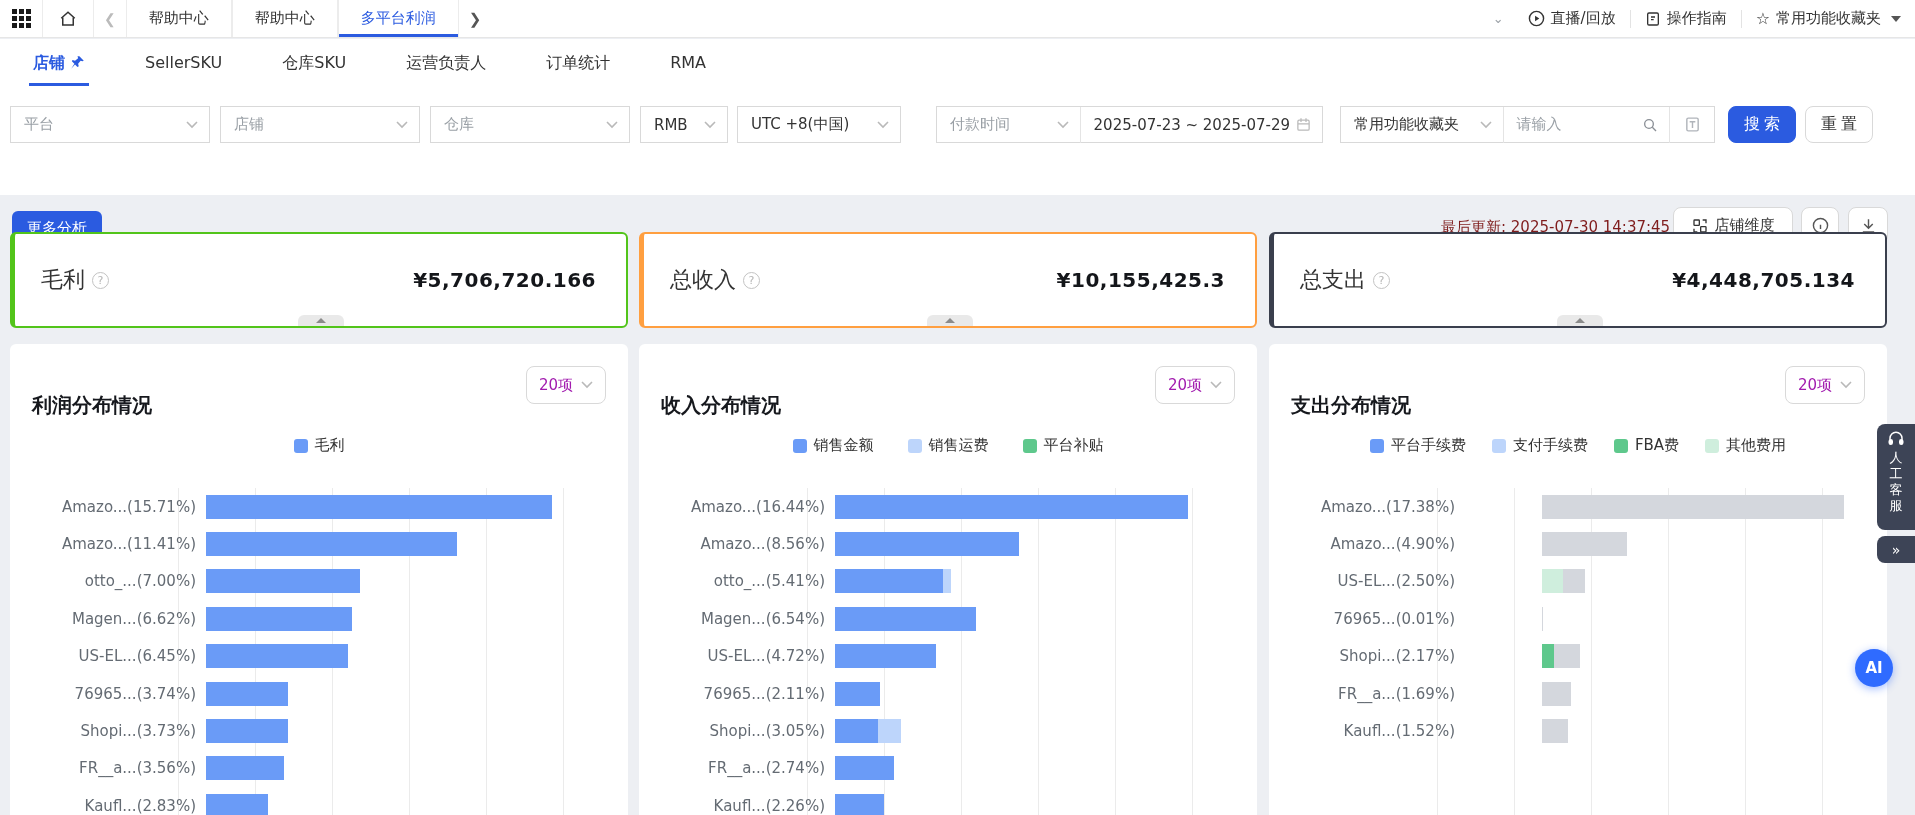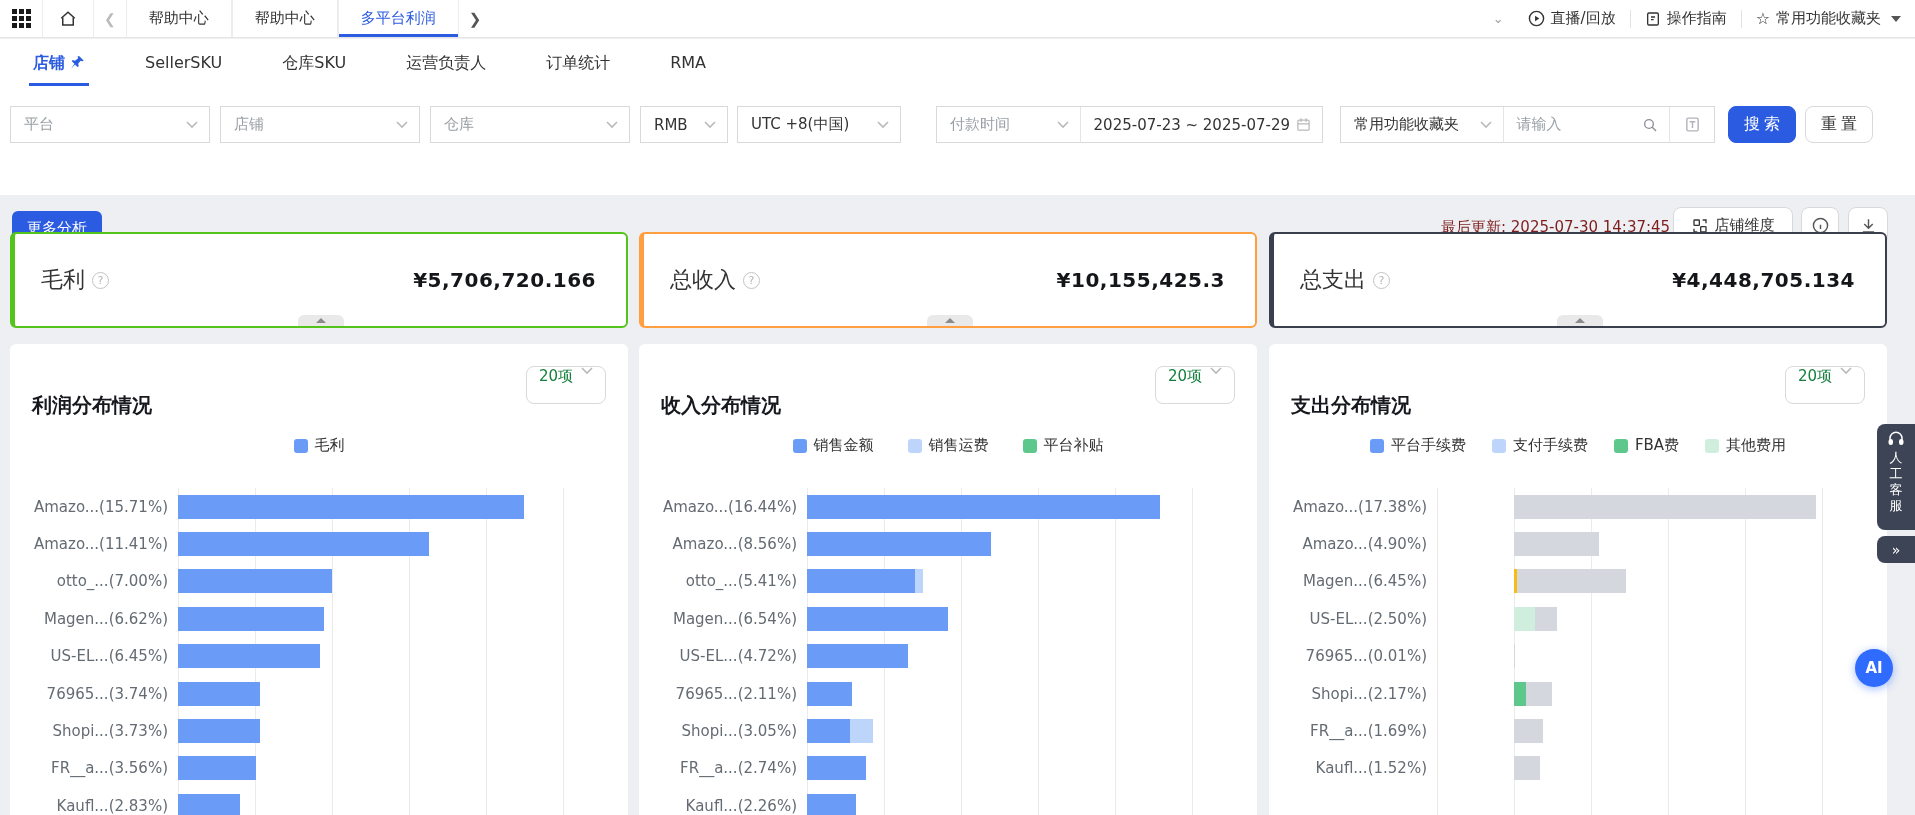--- a/index.html
+++ b/index.html
@@ -50,28 +50,28 @@
   .card { position:absolute; top:232px; width:618px; height:96px; background:#fff; border-radius:6px; display:flex; align-items:center; justify-content:space-between; padding:0 30px 0 26px; }
   .card .ctitle { font-size:22px; color:#333; display:flex; align-items:center; gap:7px; }
   .card .cvalue { font-size:20px; font-weight:bold; color:#14161a; letter-spacing:.5px; }
   .qmark { width:17px; height:17px; border:1px solid #c3c3c3; border-radius:50%; color:#b5b5b5; font-size:11px; line-height:15px; text-align:center; display:inline-block; }
   .cardtab { position:absolute; bottom:0; left:50%; transform:translateX(-50%); width:46px; height:11px; background:#e9e9e9; border-radius:6px 6px 0 0; display:flex; align-items:center; justify-content:center; cursor:pointer; }
   .cardtab i { width:0; height:0; border-left:5px solid transparent; border-right:5px solid transparent; border-bottom:5px solid #8b8b8b; }
 
   
   .panel { position:absolute; top:344px; width:618px; height:560px; background:#fff; border-radius:6px; }
   .ptitle { position:absolute; left:22px; top:26px; font-size:20px; font-weight:bold; color:#16181d;margin-top:22px; }
-  .psel { position:absolute; right:22px; top:22px; width:80px; height:38px; border:1px solid #d9d9d9; border-radius:8px; background:#fff; display:flex; justify-content:center; gap:8px; font-size:15px; color:#15803d; cursor:pointer; }
+  .psel { position:absolute; right:22px; top:22px; width:80px; height:38px; border:1px solid #d9d9d9; border-radius:8px; background:#fff; display:flex; align-items:center; justify-content:center; gap:8px; font-size:15px; color:#a21caf; cursor:pointer; }
   .plegend { position:absolute; left:0; top:92px; width:100%; display:flex; justify-content:center; gap:34px; }
   .legend-item { display:flex; align-items:center; gap:7px; font-size:15px; color:#333; cursor:pointer; white-space:nowrap; }
   .legend-item .sw { width:14px; height:14px; border-radius:3px; }
   .rows { position:absolute; left:0; top:144px; width:100%; }
   .plotbg { position:absolute; top:0; height:100%; }
   .gline { position:absolute; top:0; bottom:0; width:1px; background:#ebebeb; }
-  .brow { position:relative; height:37.4px; display:flex; align-items:center; }
+  .brow { position:relative; height:37.4px; display:flex; align-items:center;margin-left:28px; }
   .blabel { position:absolute; left:0; width:158px; text-align:right; font-size:15px; color:#646b73; white-space:nowrap; }
   .barseg { height:24px; float:left; }
   .barline { position:absolute; height:24px; display:flex; }
 
   
   .service { position:absolute; left:1877px; top:424px; width:38px; height:106px; background:#3d4456; border-radius:8px 0 0 8px; color:#fff; display:flex; flex-direction:column; align-items:center; padding-top:6px; gap:2px; cursor:pointer; }
   .service .vtxt { font-size:13px; line-height:16px; width:14px; text-align:center; }
   .service2 { position:absolute; left:1877px; top:536px; width:38px; height:27px; background:#3d4456; border-radius:8px 0 0 8px; color:#fff; display:flex; align-items:center; justify-content:center; font-size:14px; cursor:pointer; }
   .aibtn { position:absolute; left:1855px; top:649px; width:38px; height:38px; border-radius:50%; background:#2f6bff; color:#fff; font-weight:bold; font-size:15px; display:flex; align-items:center; justify-content:center; box-shadow:0 2px 8px rgba(47,107,255,.45); cursor:pointer; }
 </style>
@@ -492,27 +492,20 @@
           <div class="barseg" style="background: rgb(212, 215, 221); width: 302.412px;"></div>
         </div>
       </div>
       <div class="brow">
         <div class="blabel">Amazo...(4.90%)</div>
         <div class="barline" style="left: 245px;">
           <div class="barseg" style="background: rgb(212, 215, 221); width: 85.26px;"></div>
         </div>
       </div>
       <div class="brow">
-        <div class="blabel">Magen...(6.45%)</div>
-        <div class="barline" style="left: 245px;">
-          <div class="barseg" style="background: rgb(246, 189, 22); width: 2.958px;"></div>
-          <div class="barseg" style="background: rgb(212, 215, 221); width: 109.272px;"></div>
-        </div>
-      </div>
-      <div class="brow">
         <div class="blabel">US-EL...(2.50%)</div>
         <div class="barline" style="left: 245px;">
           <div class="barseg" style="background: rgb(207, 238, 221); width: 20.88px;"></div>
           <div class="barseg" style="background: rgb(212, 215, 221); width: 22.62px;"></div>
         </div>
       </div>
       <div class="brow">
         <div class="blabel">76965...(0.01%)</div>
         <div class="barline" style="left: 245px;">
           <div class="barseg" style="background: rgb(212, 215, 221); width: 1px;"></div>

